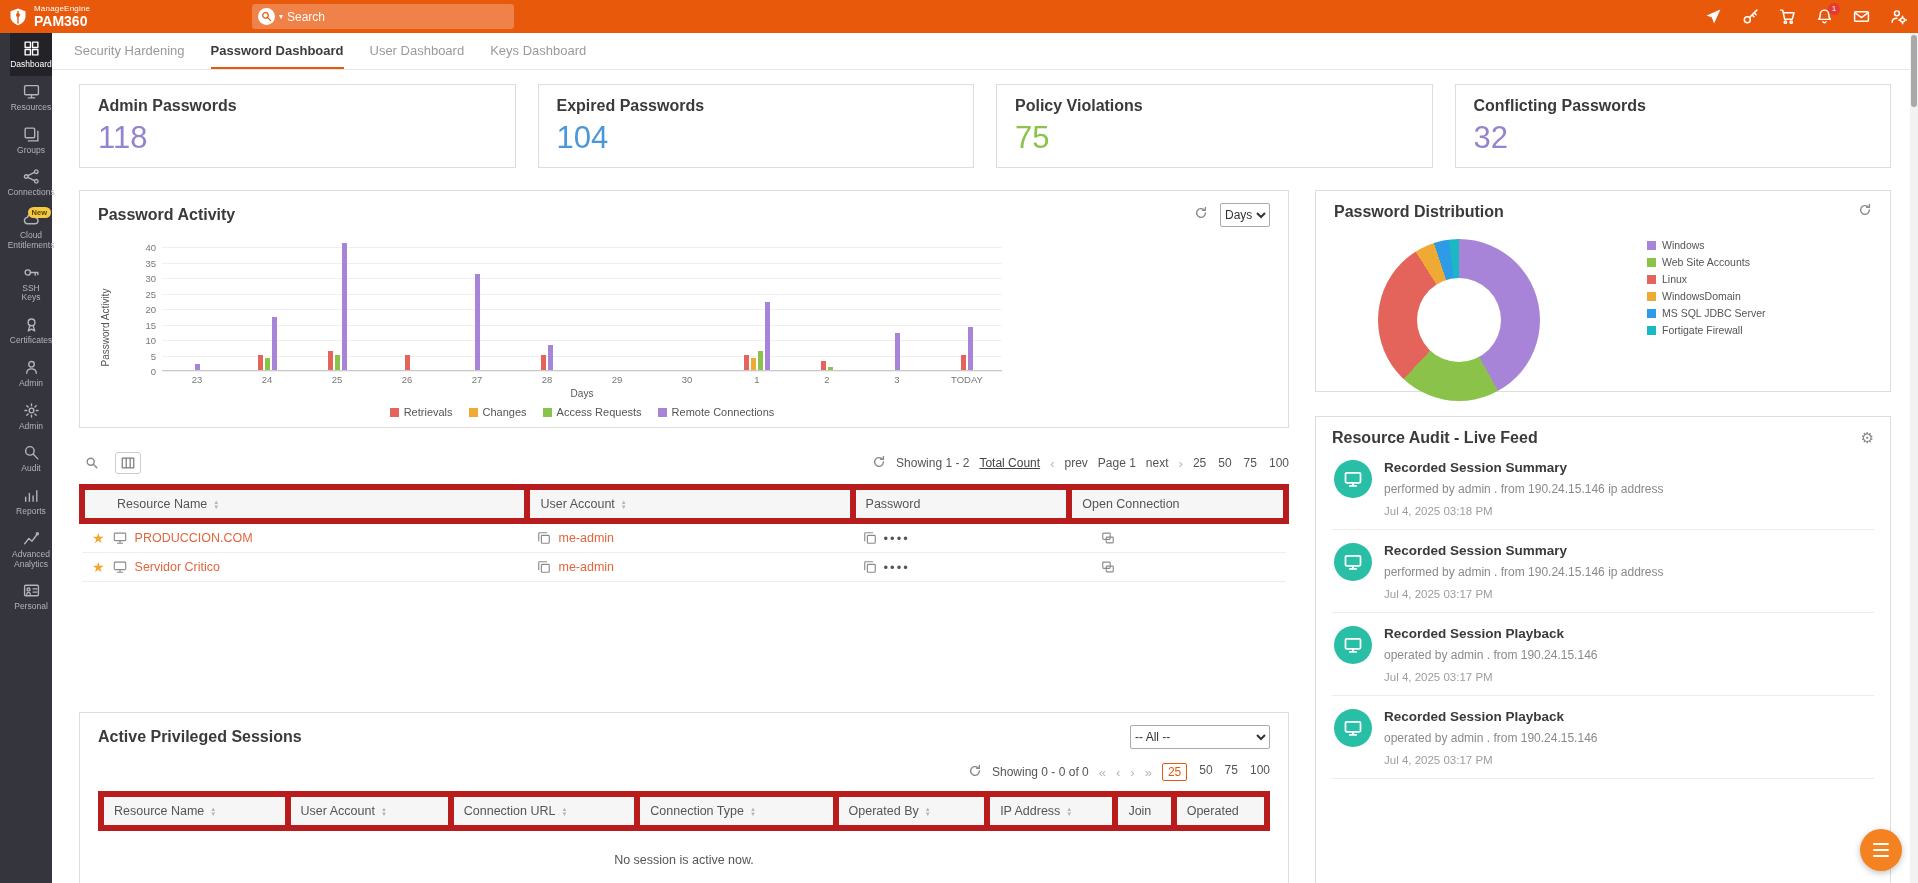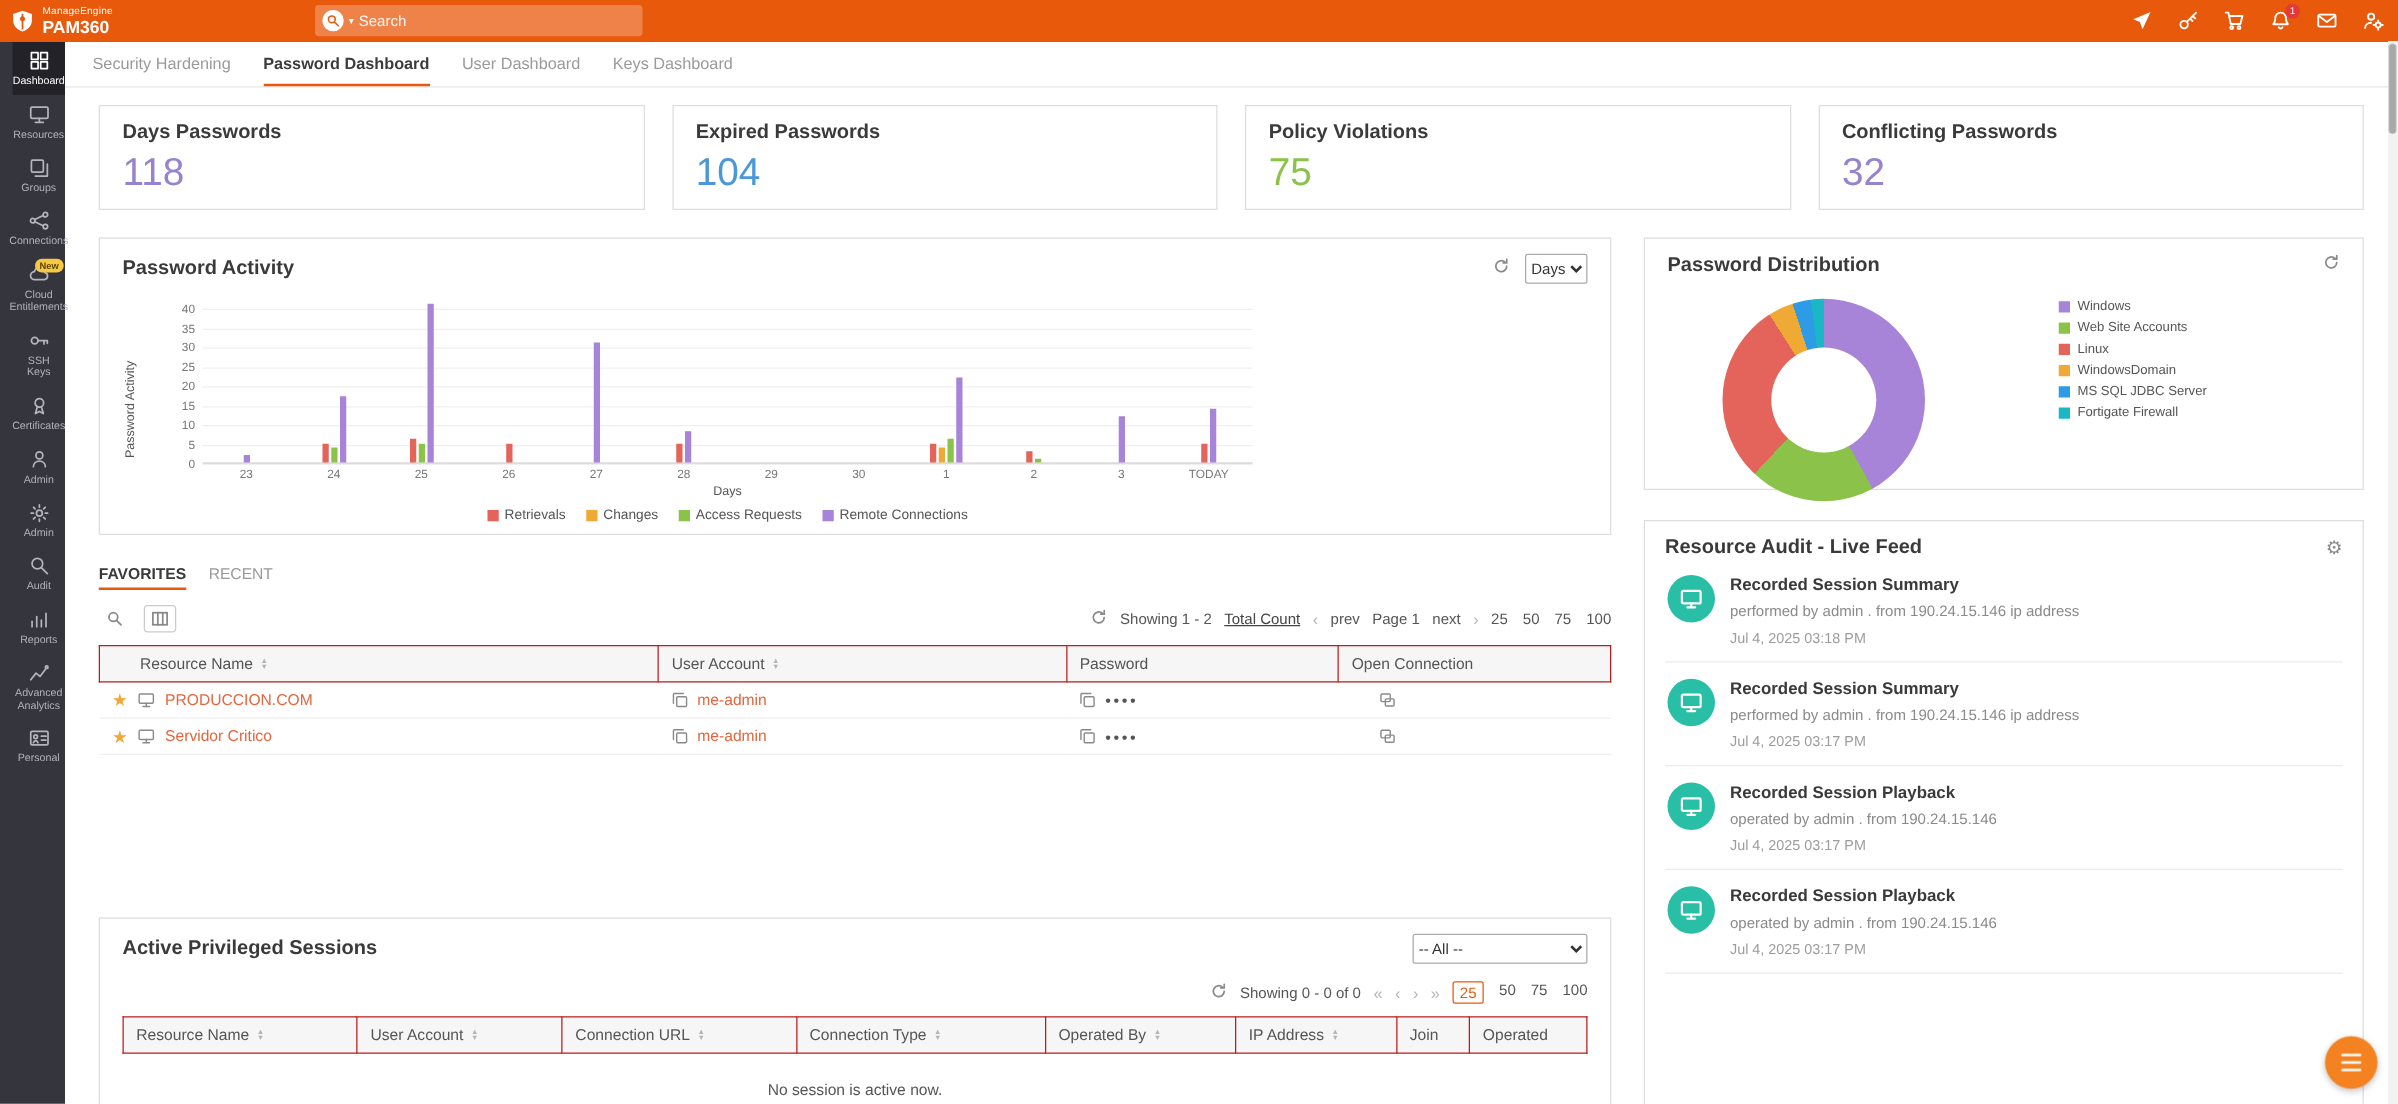--- a/index.html
+++ b/index.html
@@ -99,21 +99,21 @@
     display:flex; align-items:center; justify-content:center; cursor:pointer; }
   .tool-btn.noborder { border:none; }
   .tool-right { margin-left:auto; display:flex; align-items:center; gap:10px; font-size:12px; color:#555; }
   .total-link { text-decoration:underline; color:#444; cursor:pointer; }
   .pg-arrow { color:#b5b5b5; font-size:13px; cursor:pointer; }
   .sizes { display:flex; gap:12px; }
   .size-opt { cursor:pointer; color:#555; }
   .size-opt.active-size { color:#e8590c; border:1px solid #e8590c; padding:1px 5px; border-radius:2px; }
 
   table { width:100%; border-collapse:collapse; margin-top:10px; }
-  th { background:#f6f6f6; border:1px solid #b91c1c; font-size:12.5px; color:#555; font-weight:normal;
+  th { background:#f6f6f6; border:6px solid #b91c1c; font-size:12.5px; color:#555; font-weight:normal;
     text-align:left; padding:7px 10px; }
   td { border-bottom:1px solid #eee; font-size:12.5px; padding:6px 10px; }
   .sort { display:inline-flex; flex-direction:column; vertical-align:middle; margin-left:6px; color:#b5b5b5; }
   .sort span { font-size:6px; line-height:5px; }
   .res-cell { display:flex; align-items:center; gap:8px; }
   .star { color:#f4a735; font-size:14px; cursor:pointer; }
   .rowicon svg { width:14px; height:14px; stroke:#8a8a8a; fill:none; stroke-width:1.3; stroke-linecap:round; stroke-linejoin:round; vertical-align:middle; }
   .res-link, .acct-link { color:#e2663e; cursor:pointer; }
   .pwd-dots { color:#555; letter-spacing:2px; font-size:13px; }
   .cellflex { display:flex; align-items:center; gap:7px; }
@@ -314,21 +314,21 @@
     <div class="tab">Security Hardening</div>
     <div class="tab active">Password Dashboard</div>
     <div class="tab">User Dashboard</div>
     <div class="tab">Keys Dashboard</div>
   </nav>
 
   <div class="content">
 
     <div class="stats-row">
       <div class="stat-card">
-        <div class="stat-title">Days Passwords</div>
+        <div class="stat-title">Admin Passwords</div>
         <div class="stat-value" style="color: rgb(150, 131, 206);">118</div>
       </div>
       <div class="stat-card">
         <div class="stat-title">Expired Passwords</div>
         <div class="stat-value" style="color: rgb(74, 151, 217);">104</div>
       </div>
       <div class="stat-card">
         <div class="stat-title">Policy Violations</div>
         <div class="stat-value" style="color: rgb(139, 195, 74);">75</div>
       </div>
@@ -439,24 +439,20 @@
             <div class="legend" id="bar-legend">
                 <span class="litem"><span class="sw" style="background: rgb(228, 99, 90);"></span>Retrievals</span>
                 <span class="litem"><span class="sw" style="background: rgb(239, 169, 53);"></span>Changes</span>
                 <span class="litem"><span class="sw" style="background: rgb(139, 195, 74);"></span>Access Requests</span>
                 <span class="litem"><span class="sw" style="background: rgb(168, 132, 216);"></span>Remote Connections</span>
               </div>
           </div>
         </section>
 
         <section class="fav-section">
-          <div class="fav-tabs">
-            <div class="fav-tab active">FAVORITES</div>
-            <div class="fav-tab">RECENT</div>
-          </div>
           <div class="fav-toolbar">
             <div class="tool-left">
               <span class="tool-btn noborder tool">
                 <svg viewBox="0 0 16 16">
                     <circle cx="6.5" cy="6.5" r="4"></circle>
                     <path d="M9.5 9.5L13.5 13.5"></path>
                   </svg>
               </span>
               <span class="tool-btn tool">
                 <svg viewBox="0 0 16 16">

